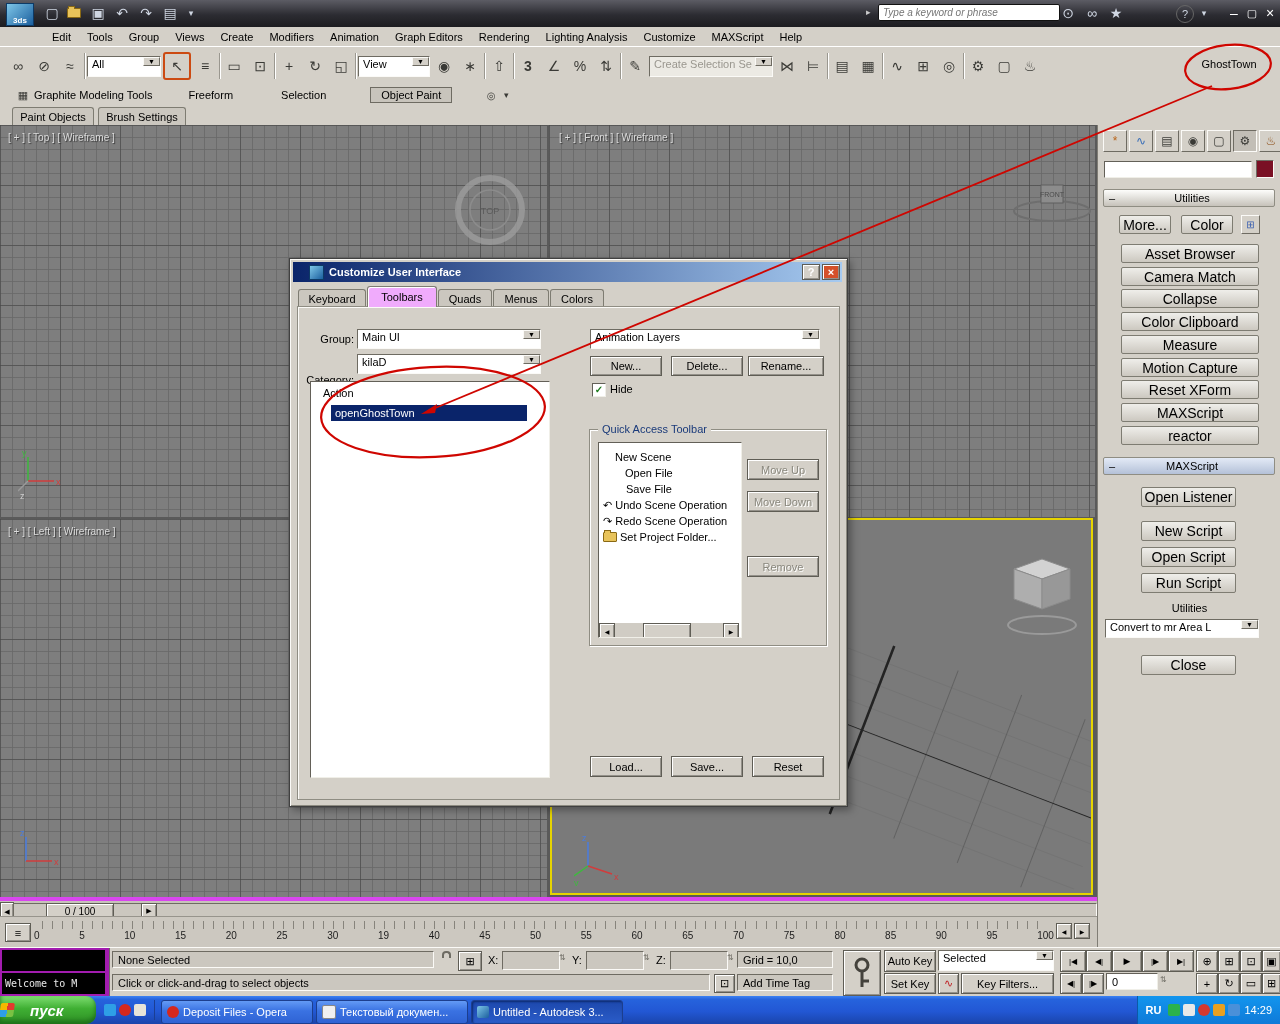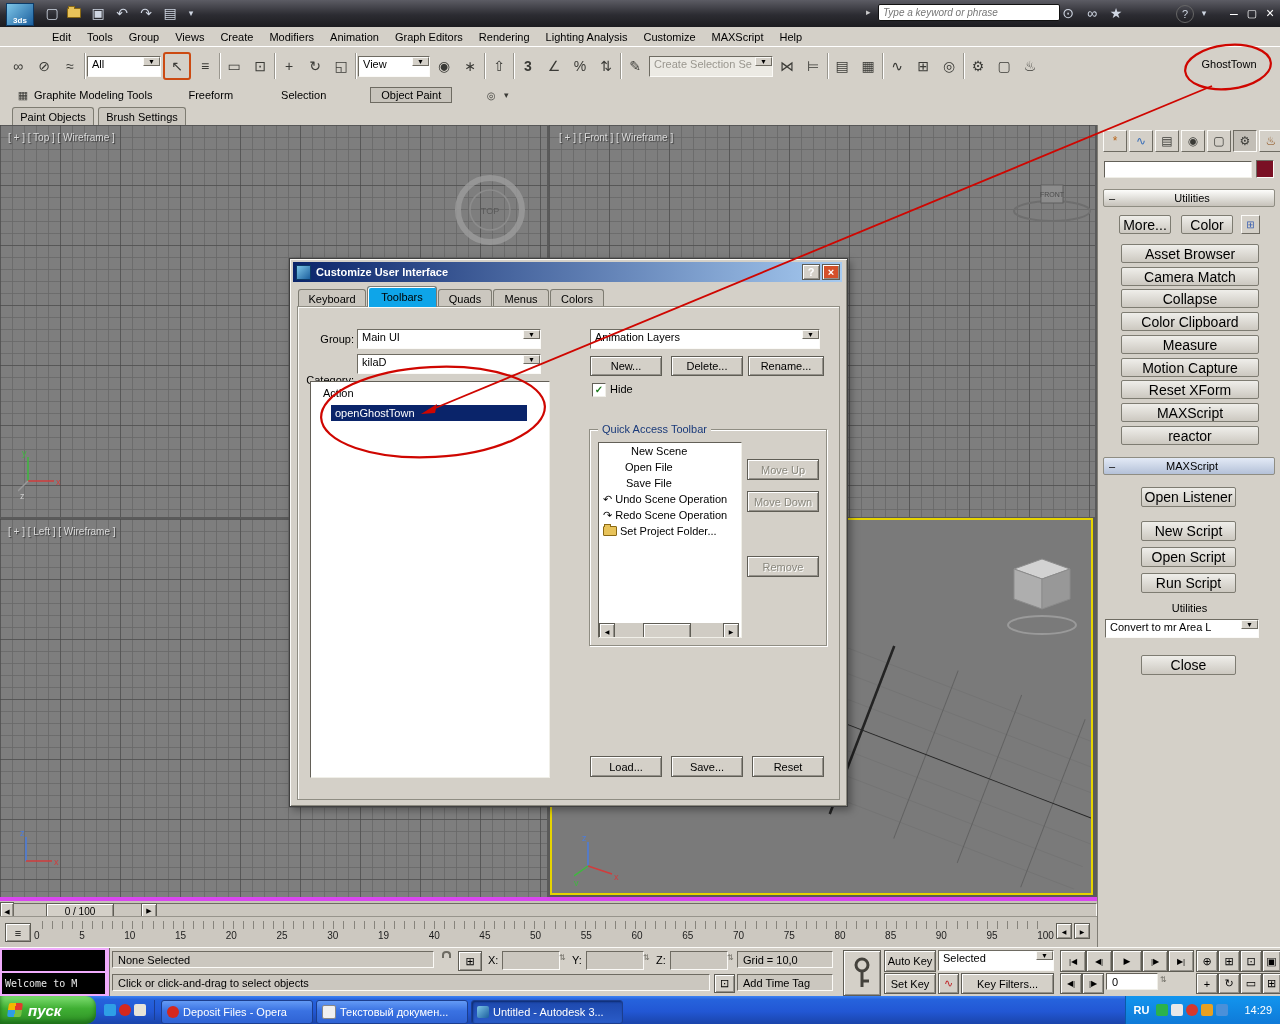--- a/index.html
+++ b/index.html
@@ -26,21 +26,21 @@
       linear-gradient(90deg, rgba(104,104,104,.8) 1px, transparent 1px);
       background-size:60px 60px,60px 60px,12px 12px,12px 12px}
   .ticklbl{font-size:10px;color:#1d1d1d}
   .rollout{height:16px;background:linear-gradient(#fdfdfb,#c6c2ba);border:1px solid #8f8d83;border-radius:2px;
            display:flex;align-items:center;padding:0 5px;font-size:11px}
   .rollout .rt{flex:1;text-align:center}
   .cpbtn{background:linear-gradient(#efeeea,#ccc8c0);border:1px solid #7e7c72;border-radius:2px;
          display:flex;align-items:center;justify-content:center;font-size:14px}
   .dtab{border:1px solid #7e7c72;border-bottom:none;border-radius:3px 3px 0 0;background:#cbc7bf;
         display:flex;align-items:center;justify-content:center;height:17px}
-  .dtab.act{background:#0ea5e9;height:20px;margin-top:-3px;box-shadow:inset 1px 1px 0 #fff;z-index:3}
+  .dtab.act{background:#f0abfc;height:20px;margin-top:-3px;box-shadow:inset 1px 1px 0 #fff;z-index:3}
   .menuitem{padding:2px 8px;cursor:default}
   .task{display:flex;align-items:center;gap:4px;width:140px;height:22px;margin-top:3px;margin-right:3px;
         padding:0 5px;border-radius:3px;border:1px solid #1c3e8e;color:#fff;font-size:11px;white-space:nowrap;
         overflow:hidden;background:linear-gradient(#639af5,#3a72e2 45%,#2f63d4)}
   .task.act{background:linear-gradient(#1d48ad,#2a5cc8);box-shadow:inset 1px 1px 2px #0d2a6e}
   .trayicon{width:12px;height:12px;border-radius:2px;margin-left:3px}
   .lockic{width:9px;height:7px;background:#6e6c64;position:relative;border-radius:1px}
   .lockic::before{content:"";position:absolute;top:-5px;left:1px;width:5px;height:5px;border:2px solid #6e6c64;
                   border-bottom:none;border-radius:4px 4px 0 0}
   .fold{width:12px;height:8px;background:#e8c35a;border:1px solid #8a6914;position:relative;border-radius:1px;flex:none}
@@ -307,21 +307,21 @@
       <span class="ticklbl">85</span>
       <span class="ticklbl">90</span>
       <span class="ticklbl">95</span>
       <span class="ticklbl">100</span>
     </div>
     <span class="a btn" style="left:1056px;top:6px;width:14px;height:14px;font-size:6px">◀</span>
     <span class="a btn" style="left:1074px;top:6px;width:14px;height:14px;font-size:6px">▶</span>
   </div>
 
   <div class="a" style="left:0;top:947px;width:1280px;height:49px;background:#d4d0c8;border-top:1px solid #fbfaf7">
-    <div class="a" style="left:0;top:0;width:109px;height:49px;background:#f0abfc;border-right:1px solid #6e6b62">
+    <div class="a" style="left:0;top:0;width:109px;height:49px;background:#a21caf;border-right:1px solid #6e6b62">
       <div class="a" style="left:2px;top:2px;width:103px;height:21px;background:#000"></div>
       <div class="a" style="left:2px;top:25px;width:103px;height:21px;background:#000;color:#e8e8e8;font-family:'DejaVu Sans Mono',monospace;font-size:10px;line-height:21px;padding-left:3px;box-sizing:border-box">Welcome to M</div>
     </div>
 
     <div class="a sz" style="left:112px;top:3px;width:322px;height:17px;line-height:16px;padding-left:5px;box-sizing:border-box">None Selected</div>
     <span class="a" style="left:441px;top:8px"><span class="lockic"></span></span>
     <span class="a btn" style="left:458px;top:3px;width:22px;height:18px">⊞</span>
     <span class="a" style="left:488px;top:6px">X:</span>
     <div class="a sz" style="left:502px;top:3px;width:56px;height:17px"></div>
     <span class="a" style="left:559px;top:5px;font-size:8px;color:#6e6c64">⇅</span>
@@ -364,21 +364,21 @@
     <span class="a btn" style="left:1082px;top:25px;width:20px;height:19px;font-size:8px">|▶</span>
     <div class="a wz" style="left:1106px;top:25px;width:52px;height:17px;line-height:16px;padding-left:5px;box-sizing:border-box">0</div>
     <span class="a" style="left:1160px;top:27px;font-size:8px;color:#6e6c64">⇅</span>
     <span class="a btn" style="left:1196px;top:25px;width:20px;height:19px">+</span>
     <span class="a btn" style="left:1218px;top:25px;width:20px;height:19px">↻</span>
     <span class="a btn" style="left:1240px;top:25px;width:20px;height:19px">▭</span>
     <span class="a btn" style="left:1262px;top:25px;width:17px;height:19px">⊞</span>
   </div>
 
   <div class="a" style="left:0;top:996px;width:1280px;height:28px;background:linear-gradient(#3c82f3,#2663dd 12%,#2257d4 55%,#1a44ab);display:flex;align-items:center">
-    <div style="width:96px;height:28px;border-radius:0 10px 10px 0;background:linear-gradient(#7ede71,#3faf33 45%,#2e8f26);display:flex;align-items:center;gap:6px;padding-left:8px;box-sizing:border-box;box-shadow:inset 0 -3px 5px #1d6e18">
+    <div style="width:96px;height:28px;border-radius:0 10px 10px 0;background:linear-gradient(#7ede71,#3faf33 45%,#2e8f26);display:flex;align-items:center;gap:16px;box-sizing:border-box;box-shadow:inset 0 -3px 5px #1d6e18">
       <span style="width:14px;height:14px;border-radius:2px;transform:skewX(-8deg);background:conic-gradient(#e23a2e 0 25%,#7ac143 0 50%,#2e9fe6 0 75%,#f5b800 0)"></span>
       <span style="color:#fff;font-weight:bold;font-style:italic;font-size:15px">пуск</span>
     </div>
     <span class="trayicon" style="background:#2e9fe6;margin-left:8px"></span>
     <span class="trayicon" style="background:#d4281e;border-radius:50%"></span>
     <span class="trayicon" style="background:#e8e4d8"></span>
     <span style="width:1px;height:20px;background:#1b3e93;margin:0 6px 0 8px"></span>
     <div class="task">
       <span class="trayicon" style="background:#d4281e;border-radius:50%;margin-left:0;flex:none"></span>
       <span style="overflow:hidden;text-overflow:ellipsis">Deposit Files - Opera</span>
@@ -392,26 +392,26 @@
       <span style="overflow:hidden;text-overflow:ellipsis">Untitled - Autodesk 3...</span>
     </div>
     <div style="flex:1"></div>
     <div style="height:28px;display:flex;align-items:center;background:linear-gradient(#1295ee,#0f7ad8);border-left:1px solid #0a5aa8;padding:0 8px">
       <span style="color:#fff;font-weight:bold;margin-right:4px">RU</span>
       <span class="trayicon" style="background:#2bb24c"></span>
       <span class="trayicon" style="background:#e8e8e8"></span>
       <span class="trayicon" style="background:#d4382e;border-radius:50%"></span>
       <span class="trayicon" style="background:#e8a020"></span>
       <span class="trayicon" style="background:#4a90d9"></span>
-      <span style="color:#fff;margin-left:16px">14:29</span>
+      <span style="color:#fff;margin-left:4px">14:29</span>
     </div>
   </div>
 
   <div class="a" style="left:289px;top:258px;width:557px;height:547px;background:#d4d0c8;border:1px solid #404040;box-shadow:inset 1px 1px 0 #fbfaf7,inset -1px -1px 0 #8c8a80, 3px 3px 8px rgba(0,0,0,.35);z-index:20">
-    <div class="a" style="left:3px;top:3px;width:549px;height:20px;background:linear-gradient(90deg,#0a246a,#a6caf0);display:flex;align-items:center;color:#fff;font-weight:bold;padding-left:3px;box-sizing:border-box">
+    <div class="a" style="left:3px;top:3px;width:549px;height:20px;background:linear-gradient(90deg,#0a246a,#a6caf0);display:flex;align-items:center;color:#fff;font-weight:bold;padding-left:16px;box-sizing:border-box">
       <span style="width:13px;height:13px;background:linear-gradient(135deg,#7ec6e8,#1b5f9e);border:1px solid #0d3a66;margin-right:5px"></span>
       <span style="flex:1">Customize User Interface</span>
       <span class="btn" style="width:16px;height:14px;margin-right:2px;font-weight:bold">?</span>
       <span class="btn" style="width:16px;height:14px;margin-right:2px;background:#d4502a;color:#fff;font-weight:bold">×</span>
     </div>
 
     <div class="a" style="left:8px;top:30px;display:flex;align-items:flex-end;gap:1px">
       <span class="dtab" style="width:66px">Keyboard</span>
       <span class="dtab act" style="width:68px">Toolbars</span>
       <span class="dtab" style="width:52px">Quads</span>
@@ -443,21 +443,21 @@
     <div class="a btn" style="left:300px;top:97px;width:70px;height:18px">New...</div>
     <div class="a btn" style="left:381px;top:97px;width:70px;height:18px">Delete...</div>
     <div class="a btn" style="left:458px;top:97px;width:74px;height:18px">Rename...</div>
 
     <span class="a wz" style="left:302px;top:124px;width:12px;height:12px;display:flex;align-items:center;justify-content:center;font-size:10px;color:#1a7a1a;font-weight:bold;line-height:12px">✓</span>
     <span class="a" style="left:320px;top:124px">Hide</span>
 
     <div class="a gb" style="left:299px;top:170px;width:236px;height:215px">
       <span class="a" style="left:8px;top:-7px;background:#d4d0c8;padding:0 4px;color:#1a3a7a">Quick Access Toolbar</span>
       <div class="a wz" style="left:8px;top:12px;width:142px;height:194px;overflow:hidden">
-        <div class="qrow" style="padding-left:32px;">
+        <div class="qrow" style="padding-left:16px;margin-top:6px">
           <span>New Scene</span>
           </div>
         <div class="qrow" style="padding-left:26px">
           <span>Open File</span>
           </div>
         <div class="qrow" style="padding-left:27px">
           <span>Save File</span>
           </div>
         <div class="qrow">
           <span style="flex:none">↶</span>

